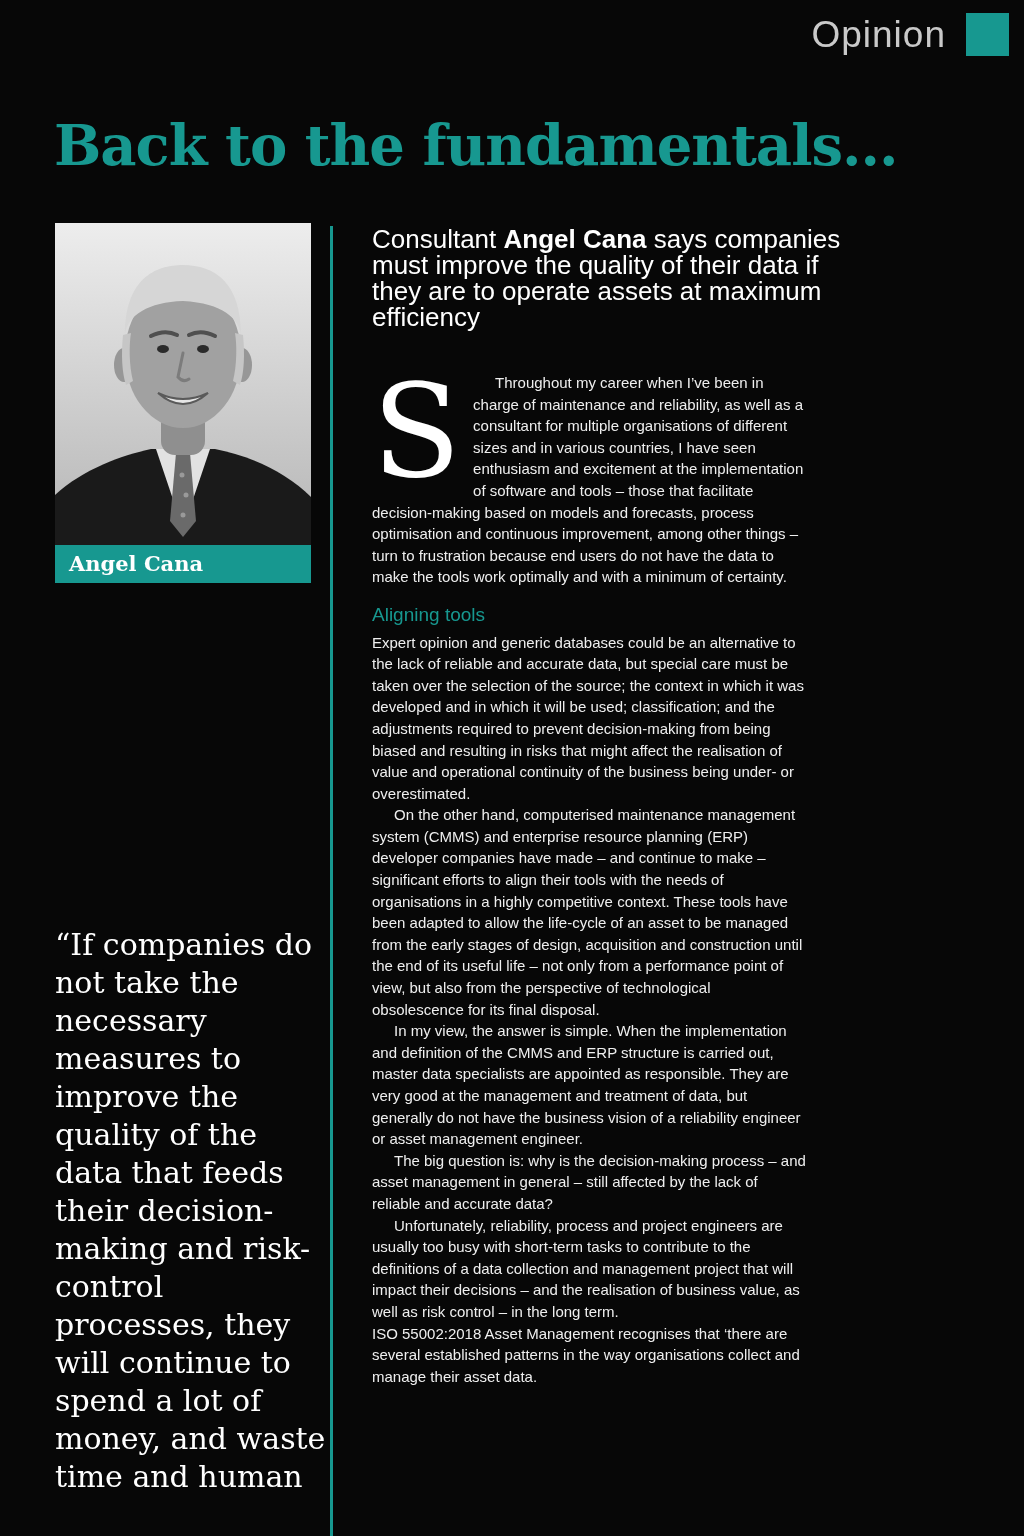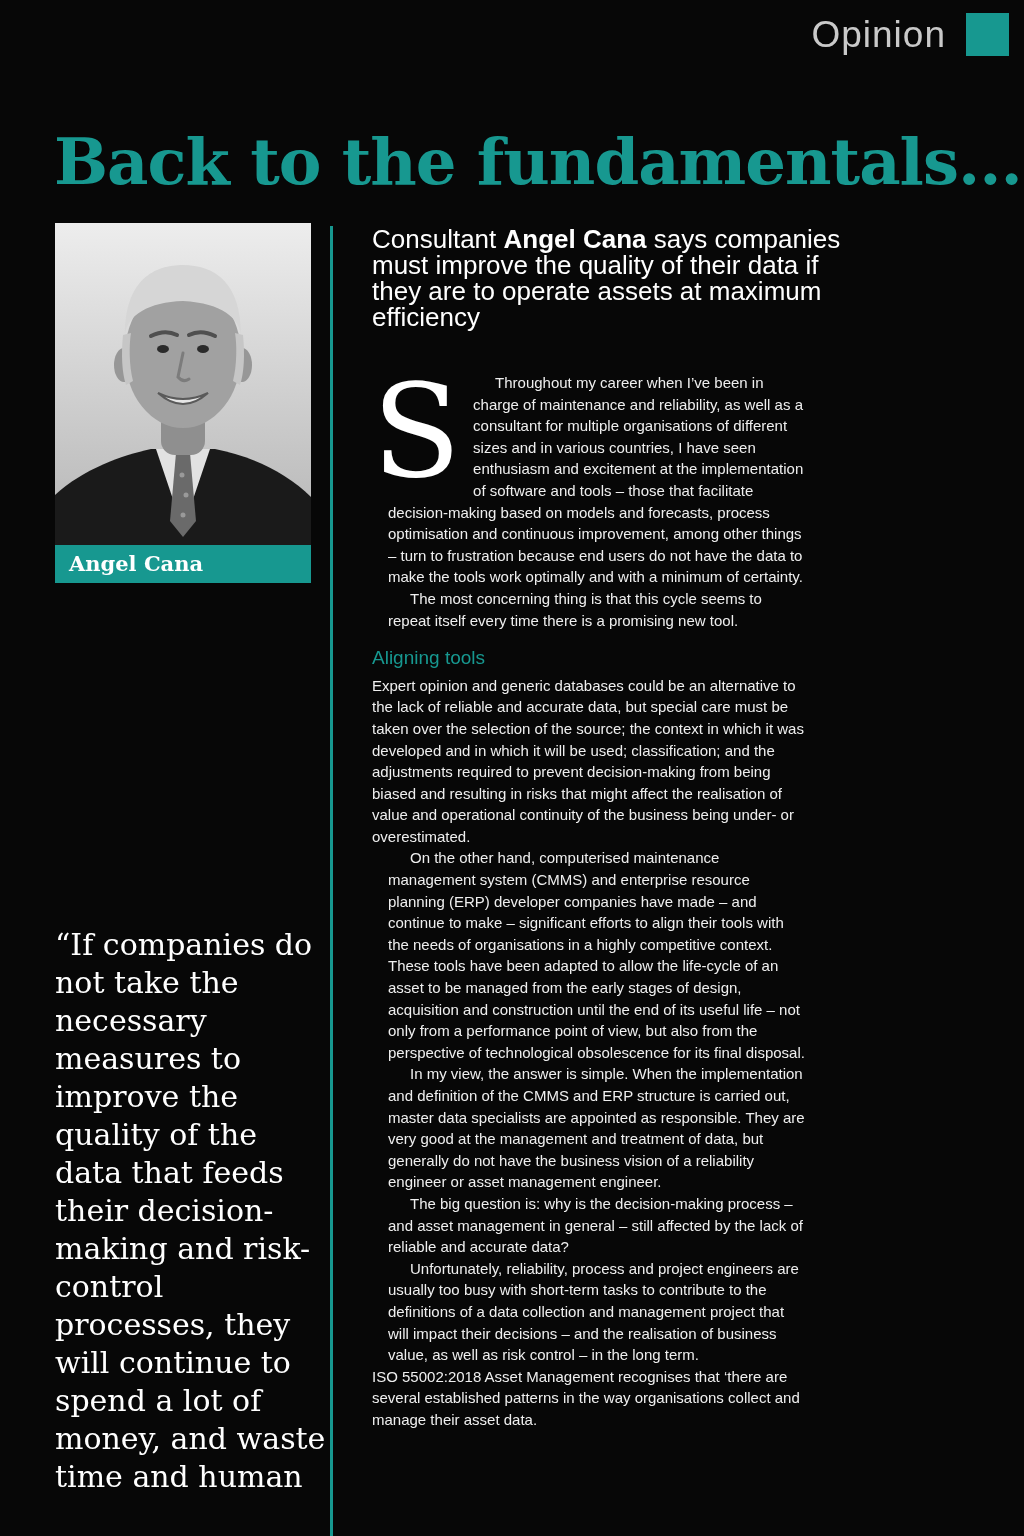--- a/index.html
+++ b/index.html
@@ -30,24 +30,24 @@
     top: 13px;
     right: 15px;
     width: 43px;
     height: 43px;
     background: var(--accent, #179890);
   }
   
   .headline {
     position: absolute;
     left: 54px;
-    top: 124px;
+    top: 112px;
     font-family: "DejaVu Serif", "Liberation Serif", serif;
     font-weight: 700;
-    font-size: 64px;
+    font-size: 56px;
     letter-spacing: -1px;
     color: var(--accent, #179890);
     white-space: nowrap;
     text-align: center;
   }
   
   .photo-figure {
     position: absolute;
     left: 55px;
     top: 223px;
@@ -99,21 +99,21 @@
     width: 492px;
   }
   .standfirst strong { font-weight: 700; }
   .article {
     width: 434px;
     font-size: 15px;
     line-height: 21.6px;
     color: #efefef;
   }
   .article p { margin: 0; }
-  .article p.indent { text-indent: 22px; margin-left: 16px; }
+  .article p.indent { text-indent: 22px; }
   .dropcap {
     float: left;
     font-family: "DejaVu Serif", "Liberation Serif", serif;
     font-size: 130px;
     line-height: 102px;
     padding: 8px 12px 0 0;
     color: #ffffff;
   }
   .section-heading {
     color: var(--accent, #179890);
@@ -179,21 +179,20 @@
   <blockquote class="pull-quote">“If companies do not take the necessary measures to improve the quality of the data that feeds their decision-making and risk-control processes, they will continue to spend a lot of money, and waste time and human</blockquote>
 
   <div class="divider"></div>
 
   <div class="right-col">
     <p class="standfirst"><span>Consultant </span><strong>Angel Cana</strong><span> says companies must improve the quality of their data if they are to operate assets at maximum efficiency</span></p>
 
     <div class="article">
       <p><span class="dropcap">S</span></p>
       <p class="indent">Throughout my career when I’ve been in charge of maintenance and reliability, as well as a consultant for multiple organisations of different sizes and in various countries, I have seen enthusiasm and excitement at the implementation of software and tools – those that facilitate decision-making based on models and forecasts, process optimisation and continuous improvement, among other things – turn to frustration because end users do not have the data to make the tools work optimally and with a minimum of certainty.</p>
-      <p class="indent">The most concerning thing is that this cycle seems to repeat itself every time there is a promising new tool.</p>
 
       <h2 class="section-heading">Aligning tools</h2>
       <p>Expert opinion and generic databases could be an alternative to the lack of reliable and accurate data, but special care must be taken over the selection of the source; the context in which it was developed and in which it will be used; classification; and the adjustments required to prevent decision-making from being biased and resulting in risks that might affect the realisation of value and operational continuity of the business being under- or overestimated.</p>
       <p class="indent">On the other hand, computerised maintenance management system (CMMS) and enterprise resource planning (ERP) developer companies have made – and continue to make – significant efforts to align their tools with the needs of organisations in a highly competitive context. These tools have been adapted to allow the life-cycle of an asset to be managed from the early stages of design, acquisition and construction until the end of its useful life – not only from a performance point of view, but also from the perspective of technological obsolescence for its final disposal.</p>
       <p class="indent">In my view, the answer is simple. When the implementation and definition of the CMMS and ERP structure is carried out, master data specialists are appointed as responsible. They are very good at the management and treatment of data, but generally do not have the business vision of a reliability engineer or asset management engineer.</p>
       <p class="indent">The big question is: why is the decision-making process – and asset management in general – still affected by the lack of reliable and accurate data?</p>
       <p class="indent">Unfortunately, reliability, process and project engineers are usually too busy with short-term tasks to contribute to the definitions of a data collection and management project that will impact their decisions – and the realisation of business value, as well as risk control – in the long term.</p>
 
       <p>ISO 55002:2018 Asset Management recognises that ‘there are several established patterns in the way organisations collect and manage their asset data.</p>
     </div>

